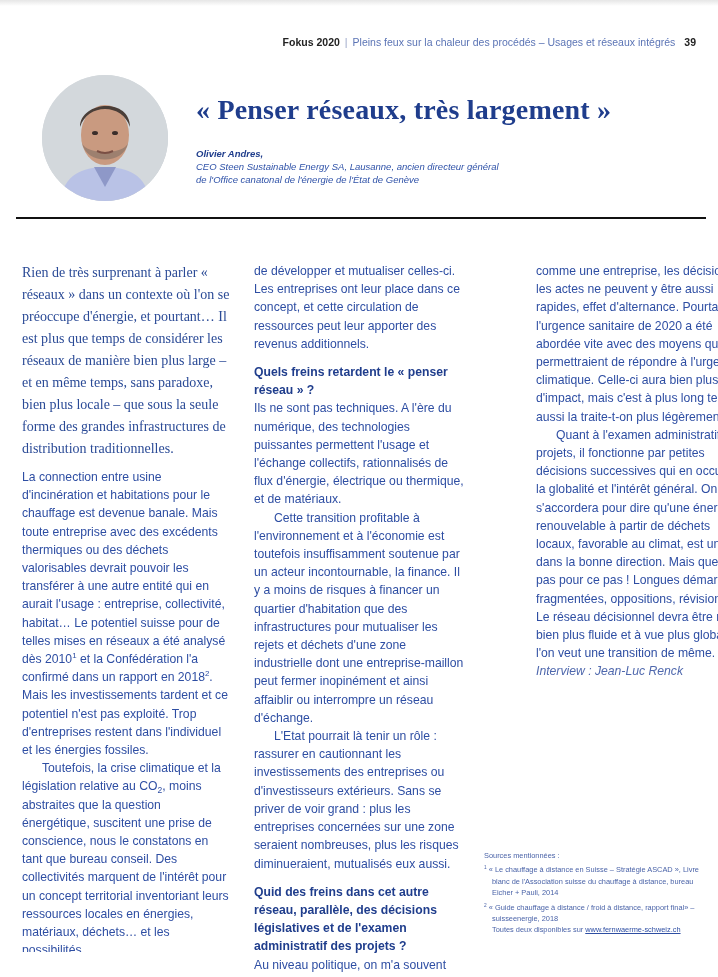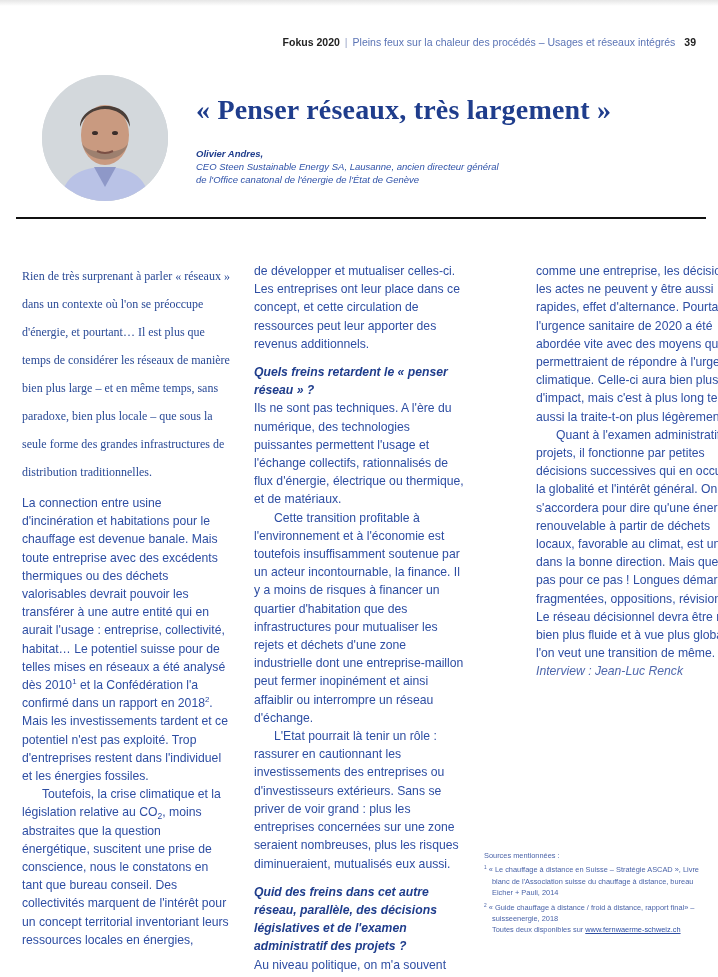--- a/index.html
+++ b/index.html
@@ -14,22 +14,22 @@
   .portrait svg { width: 100%; height: 100%; display: block; }
   .title { position: absolute; left: 196px; top: 94px; font-family: "Liberation Serif", serif; font-weight: bold; font-size: 28px; color: #1f3d8c; white-space: nowrap; letter-spacing: 0.2px; }
   .byline { position: absolute; left: 196px; top: 147px; font-size: 9.5px; line-height: 13px; font-style: italic; color: #2f52a8; }
   .byline .name { font-weight: bold; color: #1f3d8c; }
   .rule { position: absolute; left: 16px; top: 217px; width: 690px; height: 2px; background: #111; }
   .col { position: absolute; top: 262px; width: 210px; font-size: 12.2px; line-height: 18.2px; color: #2e4ea3; }
   .col p { margin: 0; }
   .col1 { left: 22px; }
   .col2 { left: 254px; }
   .col3 { left: 512px; width: 215px; margin-left: 24px; }
-  .lead { font-family: "Liberation Serif", serif; font-size: 12px; line-height: 28px; color: #2a4a96; margin-bottom: 8px !important; }
-  .q { font-weight: bold; font-style: italic; color: #1f3d8c; }
+  .lead { font-family: "Liberation Serif", serif; font-size: 14px; line-height: 22px; color: #2a4a96; margin-bottom: 8px !important; }
+  .q { font-weight: bold; color: #1f3d8c; }
   .gap { margin-top: 10px !important; }
   .ind { text-indent: 20px; }
   .endmark { display: inline-block; width: 7px; height: 7px; background: #1f3d8c; margin-left: 4px; vertical-align: 1px; }
   .credit { font-style: italic; color: #4f68ad; }
   .sources { position: absolute; left: 484px; top: 850px; width: 225px; font-size: 7.4px; line-height: 11.4px; color: #4a63a8; }
   .sources p { margin: 0; }
   .sources .fn { padding-left: 8px; text-indent: -8px; margin-top: 3px; }
   .sources .plain { padding-left: 8px; }
   .sources a { color: #2e4ea3; text-decoration: underline; }
   sup { font-size: 0.65em; line-height: 0; }

